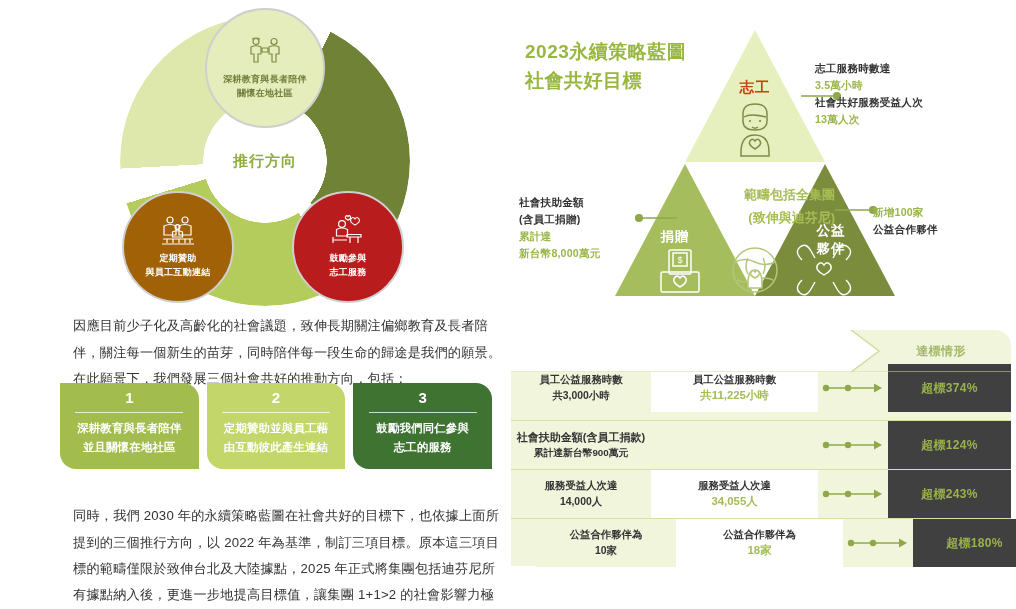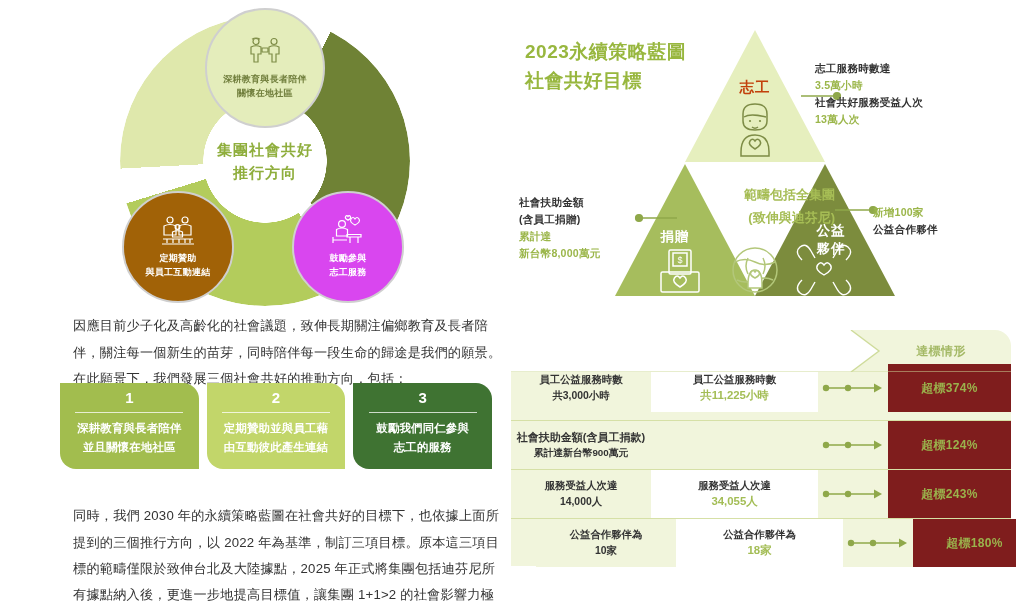--- a/index.html
+++ b/index.html
@@ -68,21 +68,21 @@
     background: #e4edbb;
   }
   .bubble-top .b-label { color: #6f7d3b; }
   .bubble-left {
     left: 2px; top: 175px; width: 112px; height: 112px;
     background: #a16207;
   }
   .bubble-left .b-label { color: #ffffff; }
   .bubble-right {
     left: 172px; top: 175px; width: 112px; height: 112px;
-    background: #d946ef;
+    background: #b91c1c;
   }
   .bubble-right .b-label { color: #ffffff; }
 
   
   .para {
     position: absolute; left: 60px; width: 430px;
     font-size: 13.2px; line-height: 2.0; color: #333333;
     letter-spacing: .2px;
     margin-left: 13px;
   }
@@ -189,40 +189,39 @@
     text-align: center; line-height: 1.5;
   }
   .cell-goal { left: 0; width: 140px; background: #f1f5dc; }
   .cell-goal .l1, .cell-goal .l2 {
     font-size: 10.4px; font-weight: bold; color: #333333; white-space: nowrap;
   }
   .cell-perf { left: 140px; width: 167px; background: #ffffff; }
   .cell-perf .l1 { font-size: 10.4px; font-weight: bold; color: #333333; white-space: nowrap; }
   .cell-perf .l2 { font-size: 11.4px; font-weight: bold; color: #a3bd55; white-space: nowrap; }
   .cell-arrow { left: 307px; width: 70px; background: #f1f5dc; }
-  .cell-stat  { left: 377px; width: 123px; background: #7f1d1d;
+  .cell-stat  { left: 377px; width: 123px; background: #404040;
                 font-size: 12px; font-weight: bold; color: #9ab24c; letter-spacing: .3px; }
   .rowsep {
     position: absolute; left: 0; width: 500px; height: 1px;
     background: #d6e0a6; z-index: 4;
   }
   .arrow-svg { display: block; }
 </style>
 </head>
 <body>
 
 <div class="page">
 
   <div class="left-col">
 
     <div class="donut-wrap">
       <div class="arcs"></div>
 
       <div class="donut-center">
-        <div>集團社會共好</div>
         <div>推行方向</div>
       </div>
 
       <div class="bubble bubble-top">
         <span class="b-icon">
           <svg width="40" height="30" viewBox="0 0 40 30" fill="none" stroke="#7d8c46" stroke-width="1.2">
             <circle cx="11" cy="5.5" r="3"></circle>
             <path d="M6 11 q5 -2.5 10 0 l0 7 -3 0 0 8 -4 0 0 -8 -3 0 z"></path>
             <circle cx="29" cy="5.5" r="3"></circle>
             <path d="M24 11 q5 -2.5 10 0 l0 7 -3 0 0 8 -4 0 0 -8 -3 0 z"></path>

